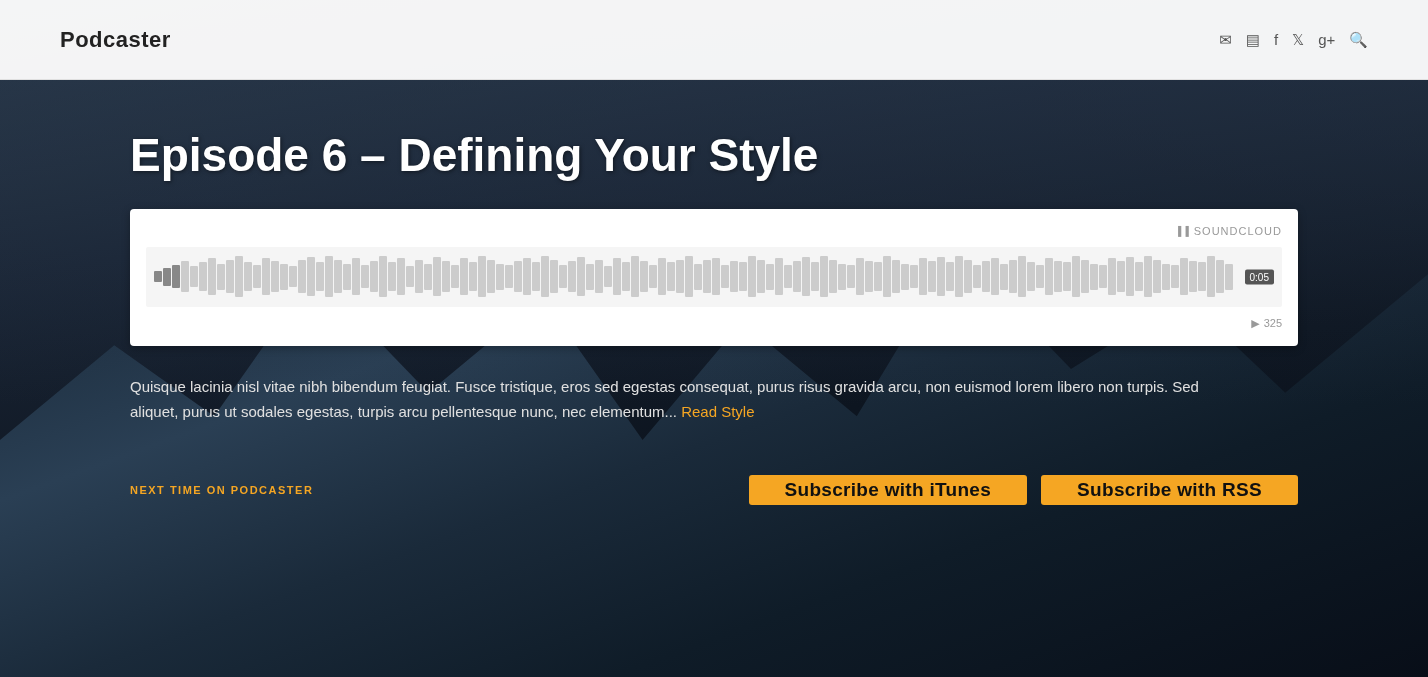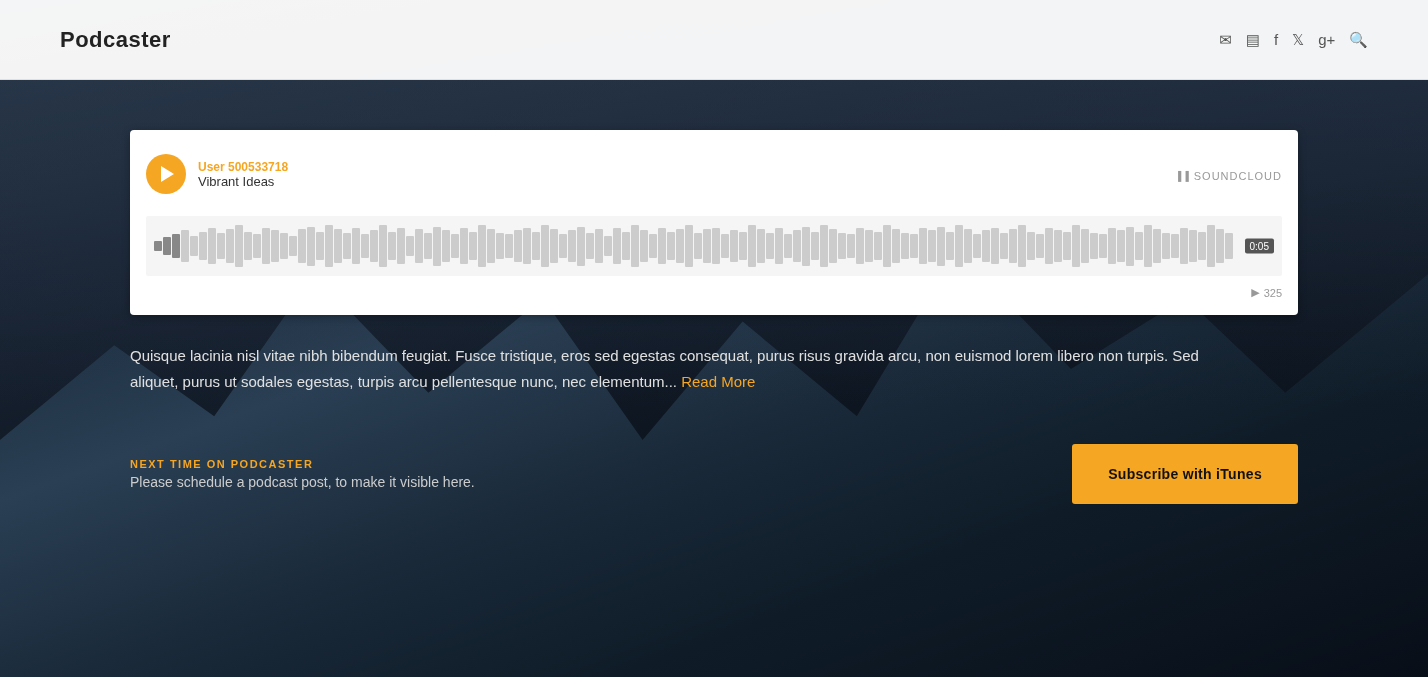--- a/index.html
+++ b/index.html
@@ -274,22 +274,22 @@
       font-size: 14px;
       color: #ccc;
     }
 
     .subscribe-buttons {
       display: flex;
       gap: 14px;
     }
 
     .subscribe-btn {
-      padding: 22px 36px;
-      font-size: 14px;
+      padding: 4px 36px;
+      font-size: 19px;
       font-weight: 700;
       cursor: pointer;
       border: none;
       border-radius: 3px;
       letter-spacing: 0.3px;
     }
 
     .btn-itunes {
       background: #f5a623;
       color: #111;
@@ -322,35 +322,26 @@
       <span class="nav-icon">f</span>
       <span class="nav-icon">𝕏</span>
       <span class="nav-icon">g+</span>
       <span class="nav-icon">🔍</span>
     </div>
   </nav>
 
   <div class="main-content">
 
 
+    <h1 class="episode-title">Episode 6 – Defining Your Style</h1>
 
     <div class="soundcloud-embed">
       <div class="sc-top-bar">
 
 
-        <div style="display:flex;flex-direction:column;gap:4px;padding:8px 0;">
-
-          <div style="display:flex;align-items:center;gap:12px;margin-bottom:4px;">
-            <div class="sc-play-btn"></div>
-            <div class="sc-track-info">
-              <a class="sc-user">User 500533718</a>
-              <span class="sc-track-name">Vibrant Ideas</span>
-            </div>
-          </div>
-        </div>
 
         <div class="sc-branding">
           <span style="font-size:9px;">▐▐</span>
           <span>SOUNDCLOUD</span>
         </div>
       </div>
 
       <div style="position:relative;">
         <div class="sc-waveform">
 
@@ -481,29 +472,29 @@
       </div>
 
       <div class="sc-bottom-bar">
         <span>▶</span>
         <span>325</span>
       </div>
     </div>
 
     <p class="episode-desc">
       <span>Quisque lacinia nisl vitae nibh bibendum feugiat. Fusce tristique, eros sed egestas consequat, purus risus gravida arcu, non euismod lorem libero non turpis. Sed aliquet, purus ut sodales egestas, turpis arcu pellentesque nunc, nec elementum...</span>
-      <a class="read-more">Read More</a>
+      <a class="read-more">Read Style</a>
     </p>
 
   </div>
 
   <div class="footer-bar">
     <div class="next-time-section">
       <span class="next-time-label">NEXT TIME ON PODCASTER</span>
-      <span class="next-time-desc">Please schedule a podcast post, to make it visible here.</span>
     </div>
 
     <div class="subscribe-buttons">
       <button class="subscribe-btn btn-itunes">Subscribe with iTunes</button>
+      <button class="subscribe-btn btn-rss">Subscribe with RSS</button>
     </div>
   </div>
 
 </div>
 
 </body></html>

